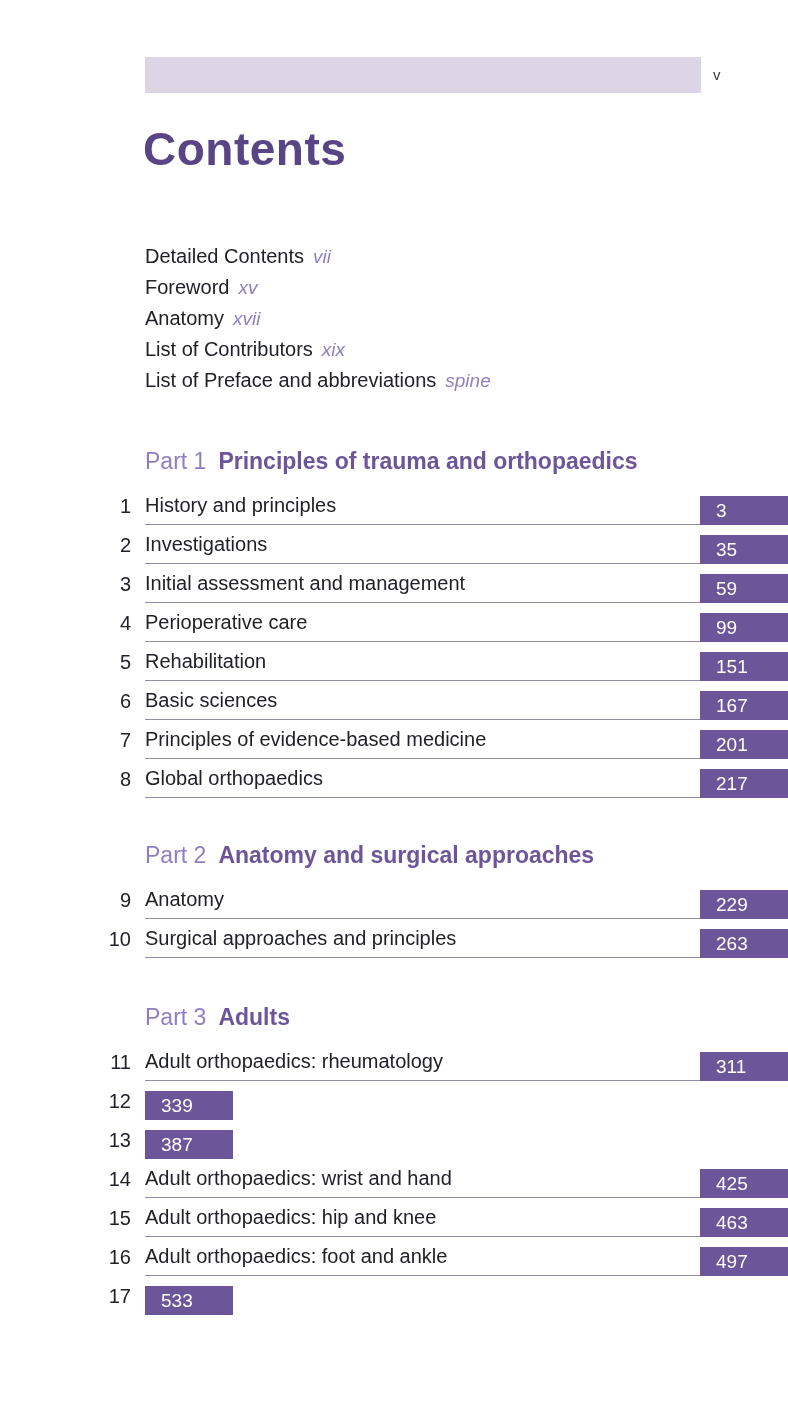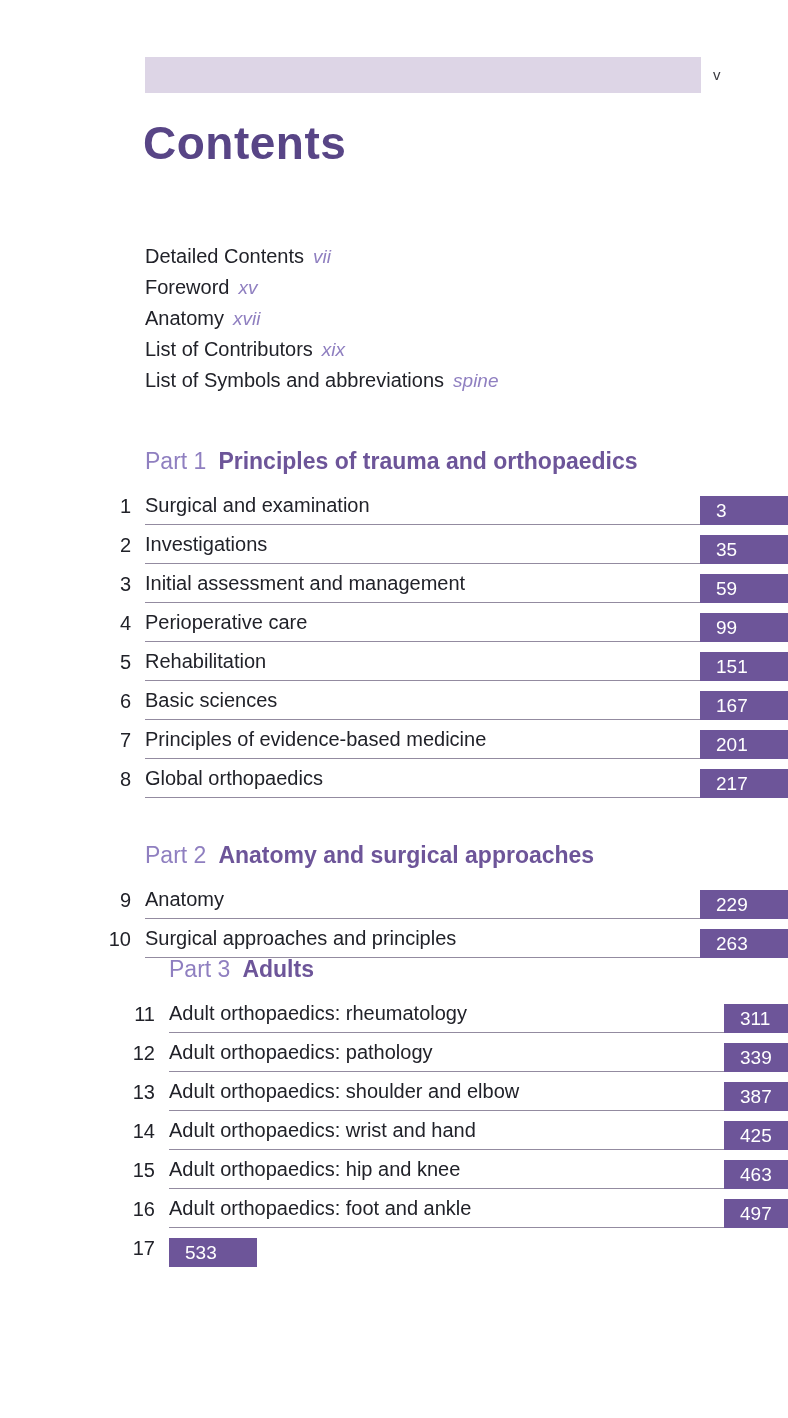--- a/index.html
+++ b/index.html
@@ -22,41 +22,41 @@
   .band{
     position:absolute;left:145px;top:57px;
     width:556px;height:36px;
     background:var(--band);
   }
   .folio{
     position:absolute;left:713px;top:66px;
     font-size:15px;color:var(--folio);
   }
   .page-title{
-    position:absolute;left:143px;top:116px;
+    position:absolute;left:143px;top:122px;
     font-size:46px;font-weight:bold;color:var(--accent-dark);
     letter-spacing:0.5px;
   }
   .front-matter{
     position:absolute;left:145px;top:241px;
   }
   .fm-row{
     font-size:20px;line-height:31px;color:var(--text);
     white-space:nowrap;
   }
   .fm-page{
     font-style:italic;color:var(--accent-light);
     margin-left:9px;font-size:19px;
   }
   .part{
     position:absolute;left:0;width:748px;
   }
   .part-1{top:448px;}
   .part-2{top:842px;}
-  .part-3{top:956px;margin-left:24px;}
+  .part-3{top:1004px;}
   .part-heading{
     margin-left:145px;margin-bottom:11px;
     font-size:23px;white-space:nowrap;
   }
   .part-label{color:var(--accent-light);font-weight:normal;}
   .part-title{color:var(--accent);font-weight:bold;margin-left:12px;}
   .row{
     display:flex;align-items:flex-end;
     height:39px;width:788px;
   }
@@ -88,30 +88,30 @@
   <div class="band"></div>
   <div class="folio">v</div>
 
   <div class="page-title">Contents</div>
 
   <div class="front-matter">
     <div class="fm-row"><span>Detailed Contents</span><span class="fm-page">vii</span></div>
     <div class="fm-row"><span>Foreword</span><span class="fm-page">xv</span></div>
     <div class="fm-row"><span>Anatomy</span><span class="fm-page">xvii</span></div>
     <div class="fm-row"><span>List of Contributors</span><span class="fm-page">xix</span></div>
-    <div class="fm-row"><span>List of Symbols and abbreviations</span><span class="fm-page">spine</span></div>
+    <div class="fm-row"><span>List of Preface and abbreviations</span><span class="fm-page">spine</span></div>
   </div>
 
   <div class="part part-1">
     <div class="part-heading">
       <span class="part-label">Part 1</span><span class="part-title">Principles of trauma and orthopaedics</span>
     </div>
     <div class="row">
       <div class="num">1</div>
-      <div class="titlecell">Surgical and examination</div>
+      <div class="titlecell">History and principles</div>
       <div class="pageblock">3</div>
     </div>
     <div class="row">
       <div class="num">2</div>
       <div class="titlecell">Investigations</div>
       <div class="pageblock">35</div>
     </div>
     <div class="row">
       <div class="num">3</div>
       <div class="titlecell">Initial assessment and management</div>
@@ -164,26 +164,24 @@
     <div class="part-heading">
       <span class="part-label">Part 3</span><span class="part-title">Adults</span>
     </div>
     <div class="row">
       <div class="num">11</div>
       <div class="titlecell">Adult orthopaedics: rheumatology</div>
       <div class="pageblock">311</div>
     </div>
     <div class="row">
       <div class="num">12</div>
-      <div class="titlecell">Adult orthopaedics: pathology</div>
       <div class="pageblock">339</div>
     </div>
     <div class="row">
       <div class="num">13</div>
-      <div class="titlecell">Adult orthopaedics: shoulder and elbow</div>
       <div class="pageblock">387</div>
     </div>
     <div class="row">
       <div class="num">14</div>
       <div class="titlecell">Adult orthopaedics: wrist and hand</div>
       <div class="pageblock">425</div>
     </div>
     <div class="row">
       <div class="num">15</div>
       <div class="titlecell">Adult orthopaedics: hip and knee</div>

